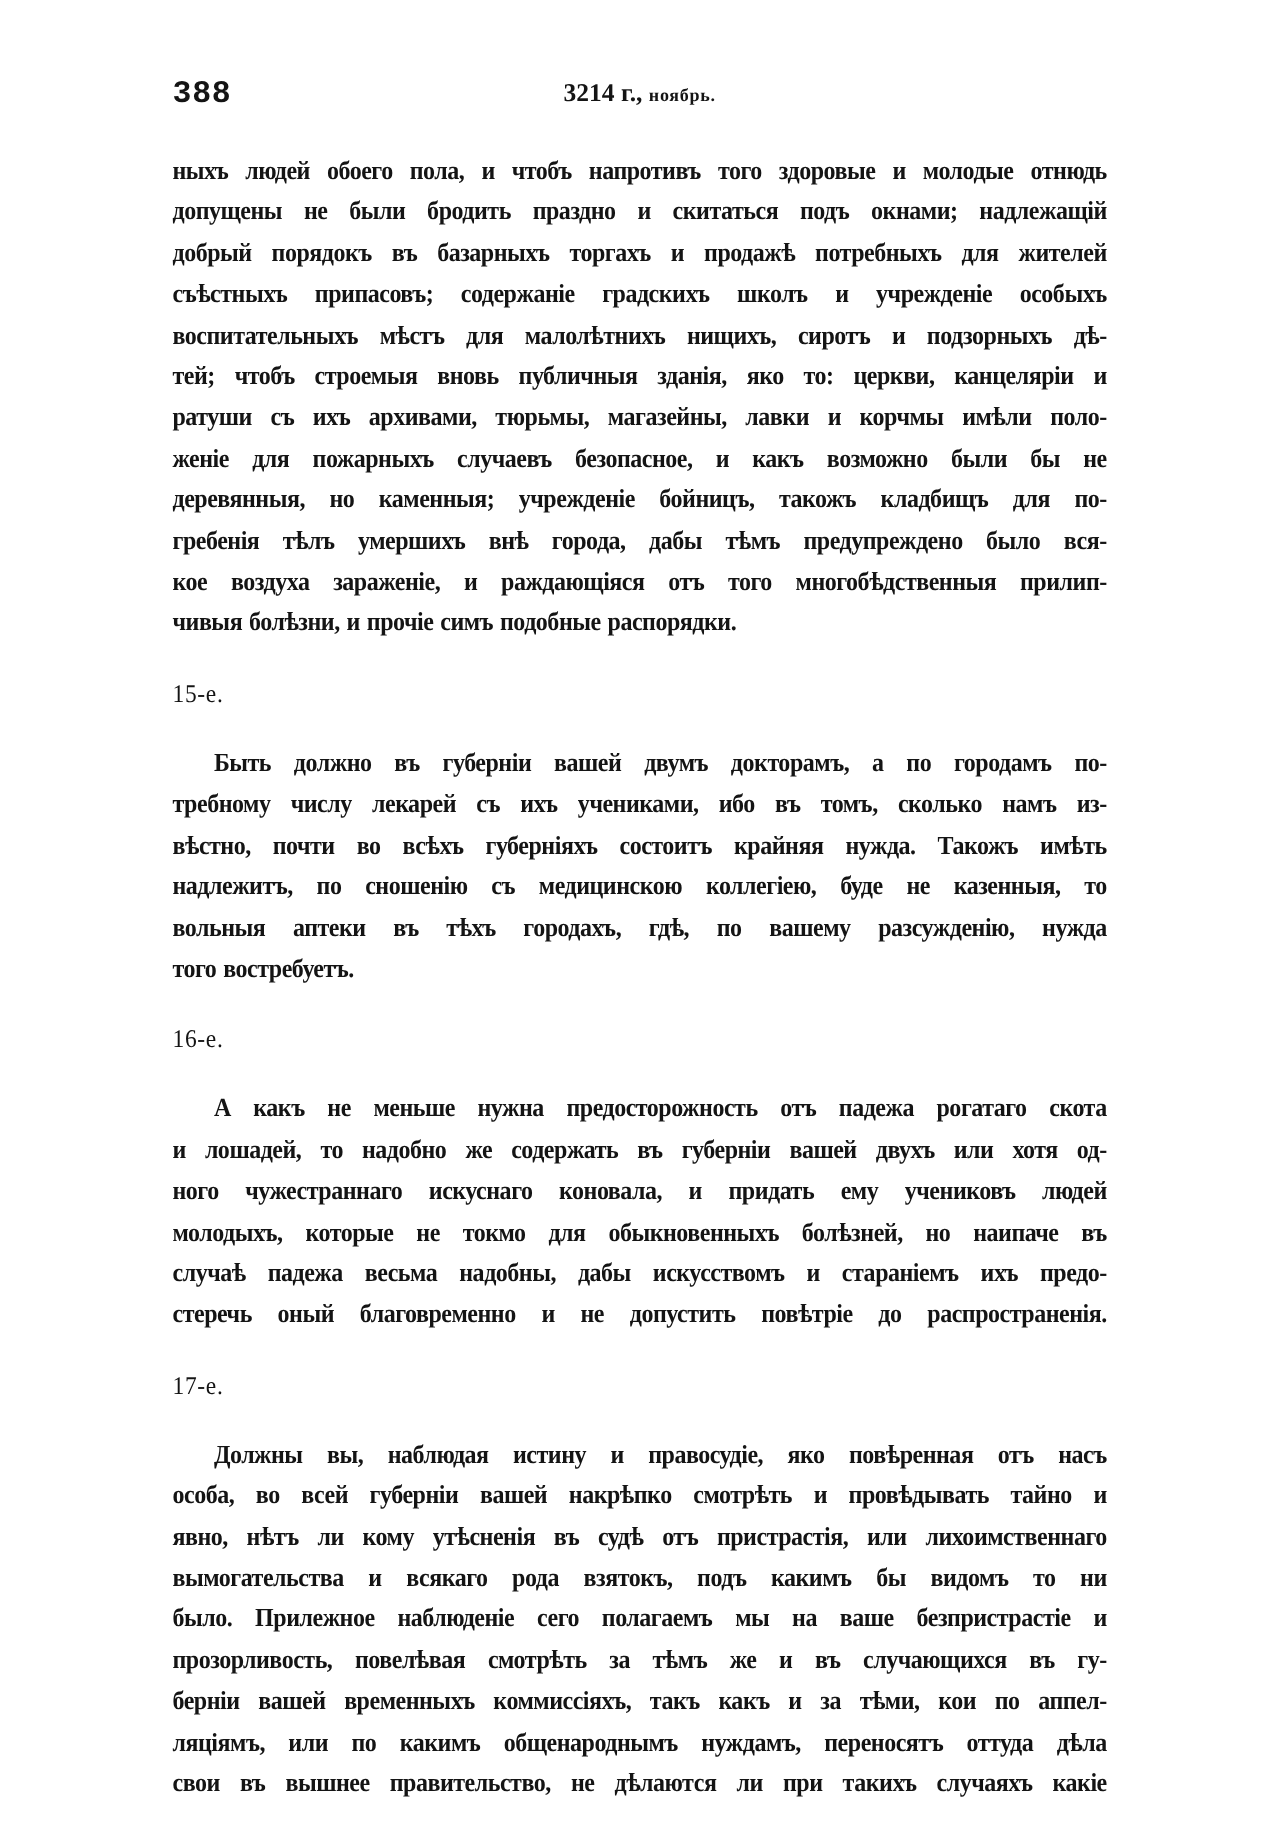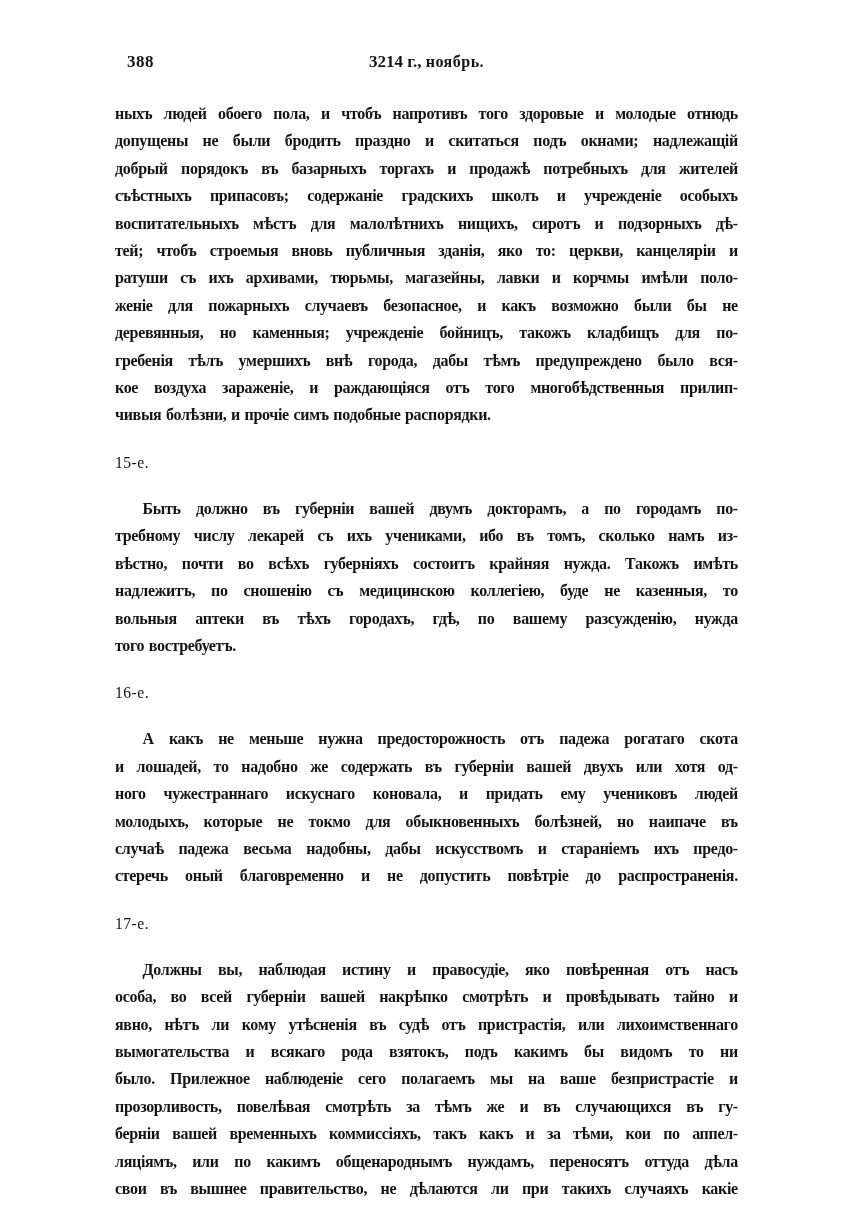--- a/index.html
+++ b/index.html
@@ -3,23 +3,23 @@
 <meta charset="utf-8">
 <style>
   html, body { margin: 0; padding: 0; background: #ffffff; }
   body { width: 843px; height: 1218px; position: relative; overflow: hidden; }
   .page {
     position: absolute; left: 115px; top: 46px; width: 623px;
     font-family: "Liberation Serif", "DejaVu Serif", serif;
     color: #141414;
   }
   .header { position: relative; height: 30px; font-size: 17px; font-weight: bold; }
-  .page-num { position: absolute; left: 12px; top: 6px; font-size: 17px; letter-spacing: 0.5px; }
+  .page-num { position: absolute; left: 0; top: 6px; font-size: 21px; letter-spacing: 0.5px; font-family: Liberation Mono, monospace; }
   .running-head { position: absolute; left: 0; right: 0; top: 6px; text-align: center; font-size: 17px; }
-  .running-head .sc { font-size: 16px; font-weight: bold; letter-spacing: 0.5px; }
+  .running-head .sc { font-size: 12px; font-weight: bold; letter-spacing: 0.5px; }
   .body-text {
     margin-top: 24px;
     font-size: 17.4px; line-height: 27.4px; font-weight: bold;
     text-align: justify; text-align-last: justify;
     letter-spacing: -0.35px; word-spacing: 1px;
     transform: scaleX(0.92); transform-origin: left top; width: 677px;
   }
   .line { display: block; white-space: nowrap; text-align-last: justify; }
   .line.last { text-align-last: left; }
   .line.indent { padding-left: 30px; }

